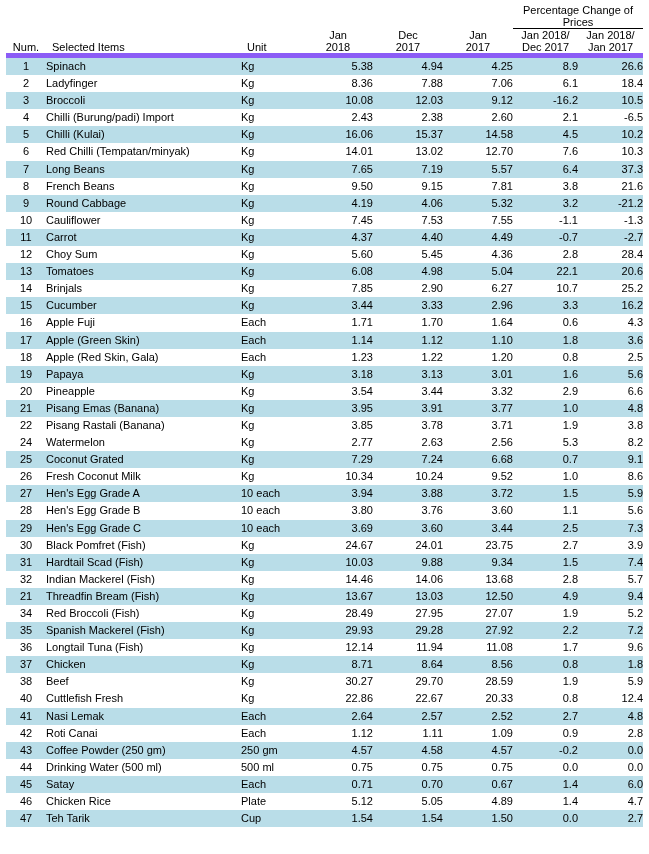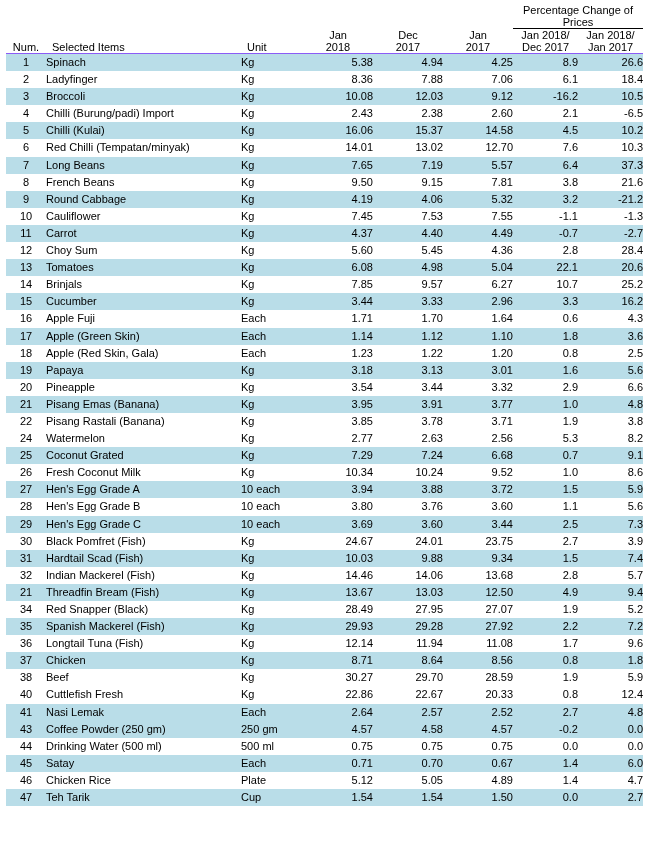--- a/index.html
+++ b/index.html
@@ -58,21 +58,21 @@
   }
   .hdr-main-row td {
     font-size: 11px;
     padding: 1px 4px 3px 4px;
     vertical-align: bottom;
     line-height: 12px;
   }
   .hdr-main-row td.center { text-align: center; }
   .hdr-main-row td.left { text-align: left; }
   .header-rule-bottom td {
-    border-bottom: 1px solid #8b5cf6;
+    border-bottom: 5px solid #8b5cf6;
   }
 
   
   tr.data-row td {
     height: 17.1px;
     line-height: 17.1px;
     font-size: 11px;
   }
   tr.shaded td {
     background: #b9dde8;
@@ -277,21 +277,21 @@
           <td class="c-price">4.98</td>
           <td class="c-price">5.04</td>
           <td class="c-chg">22.1</td>
           <td class="c-chg">20.6</td>
         </tr>
         <tr class="data-row">
           <td class="c-num">14</td>
           <td class="c-item">Brinjals</td>
           <td class="c-unit">Kg</td>
           <td class="c-price">7.85</td>
-          <td class="c-price">9.57</td>
+          <td class="c-price">2.90</td>
           <td class="c-price">6.27</td>
           <td class="c-chg">10.7</td>
           <td class="c-chg">25.2</td>
         </tr>
         <tr class="data-row shaded">
           <td class="c-num">15</td>
           <td class="c-item">Cucumber</td>
           <td class="c-unit">Kg</td>
           <td class="c-price">3.44</td>
           <td class="c-price">3.33</td>
@@ -464,21 +464,21 @@
           <td class="c-item">Threadfin Bream (Fish)</td>
           <td class="c-unit">Kg</td>
           <td class="c-price">13.67</td>
           <td class="c-price">13.03</td>
           <td class="c-price">12.50</td>
           <td class="c-chg">4.9</td>
           <td class="c-chg">9.4</td>
         </tr>
         <tr class="data-row">
           <td class="c-num">34</td>
-          <td class="c-item">Red Snapper (Black)</td>
+          <td class="c-item">Red Broccoli (Fish)</td>
           <td class="c-unit">Kg</td>
           <td class="c-price">28.49</td>
           <td class="c-price">27.95</td>
           <td class="c-price">27.07</td>
           <td class="c-chg">1.9</td>
           <td class="c-chg">5.2</td>
         </tr>
         <tr class="data-row shaded">
           <td class="c-num">35</td>
           <td class="c-item">Spanish Mackerel (Fish)</td>
@@ -532,20 +532,30 @@
         <tr class="data-row shaded">
           <td class="c-num">41</td>
           <td class="c-item">Nasi Lemak</td>
           <td class="c-unit">Each</td>
           <td class="c-price">2.64</td>
           <td class="c-price">2.57</td>
           <td class="c-price">2.52</td>
           <td class="c-chg">2.7</td>
           <td class="c-chg">4.8</td>
         </tr>
+        <tr class="data-row">
+          <td class="c-num">42</td>
+          <td class="c-item">Roti Canai</td>
+          <td class="c-unit">Each</td>
+          <td class="c-price">1.12</td>
+          <td class="c-price">1.11</td>
+          <td class="c-price">1.09</td>
+          <td class="c-chg">0.9</td>
+          <td class="c-chg">2.8</td>
+        </tr>
         <tr class="data-row shaded">
           <td class="c-num">43</td>
           <td class="c-item">Coffee Powder (250 gm)</td>
           <td class="c-unit">250 gm</td>
           <td class="c-price">4.57</td>
           <td class="c-price">4.58</td>
           <td class="c-price">4.57</td>
           <td class="c-chg">-0.2</td>
           <td class="c-chg">0.0</td>
         </tr>

